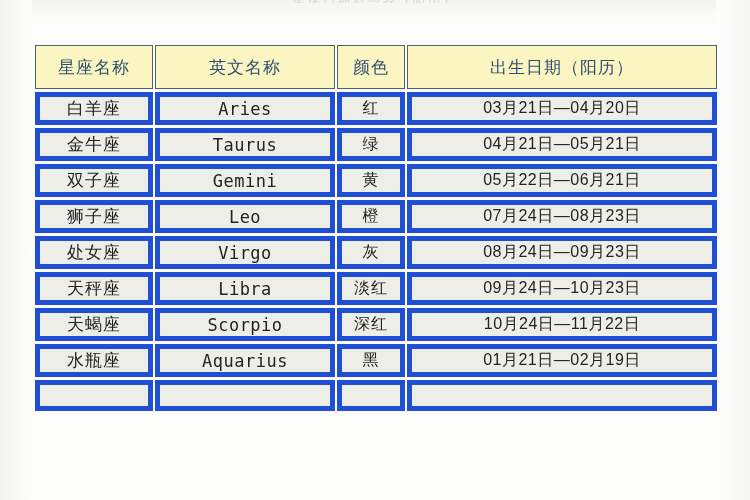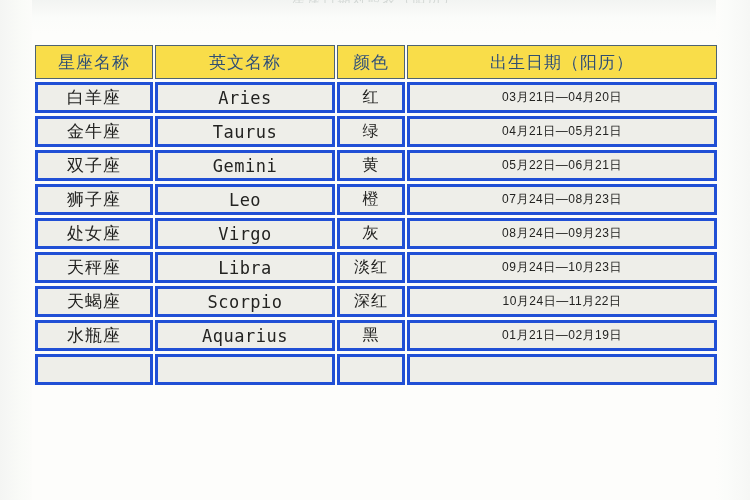--- a/index.html
+++ b/index.html
@@ -60,34 +60,34 @@
     position: absolute;
     left: 33px;
     top: 42px;
     width: 682px;
     border-collapse: separate;
     border-spacing: 2px 3px;
     table-layout: fixed;
   }
   #zodiac-table th,
   #zodiac-table td {
-    border: 3px solid #1d4ed8;
+    border: 5px solid #1d4ed8;
     padding: 0;
     height: 31px;
     text-align: center;
     vertical-align: middle;
     box-sizing: border-box;
   }
   #zodiac-table th {
-    background: #fde047;
+    background: #fef9c3;
     color: #2f4d6b;
     font-weight: normal;
     font-size: 17px;
     letter-spacing: 1px;
-    height: 34px;
+    height: 44px;
     border: 1px solid #4c6272;
     text-shadow: 0 0 1px rgba(255,255,255,.35);
     margin-left: 13px;
   }
   #zodiac-table td {
     background: #f1f1ec;
     color: #20201e;
   }
 
   col.c-name  { width: 118px; }
@@ -102,21 +102,21 @@
   .cell-en {
     font-family: "DejaVu Sans Mono", "Liberation Mono", monospace;
     font-size: 17px;
     letter-spacing: .5px;
   }
   .cell-color {
     font-size: 16px;
     letter-spacing: 1px;
   }
   .cell-date {
-    font-size: 12px;
+    font-size: 16px;
     letter-spacing: .5px;
   }
 
   
   #zodiac-table td, #zodiac-table th {
     filter: contrast(.97);
   }
   tr.row-partial td {
     height: 14px;
   }

